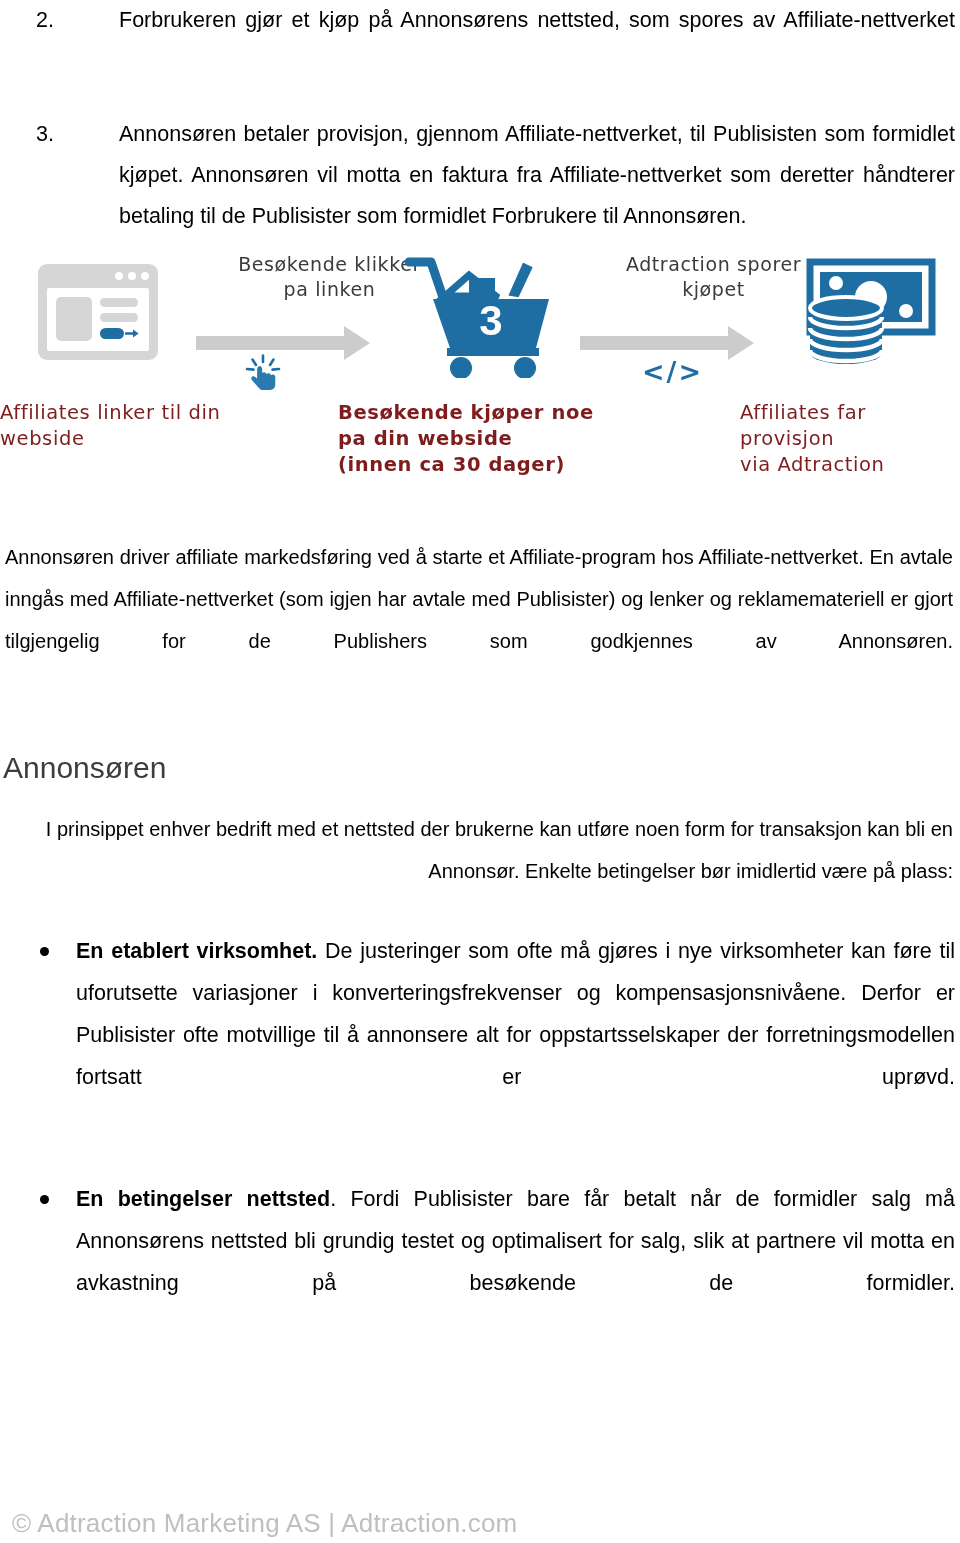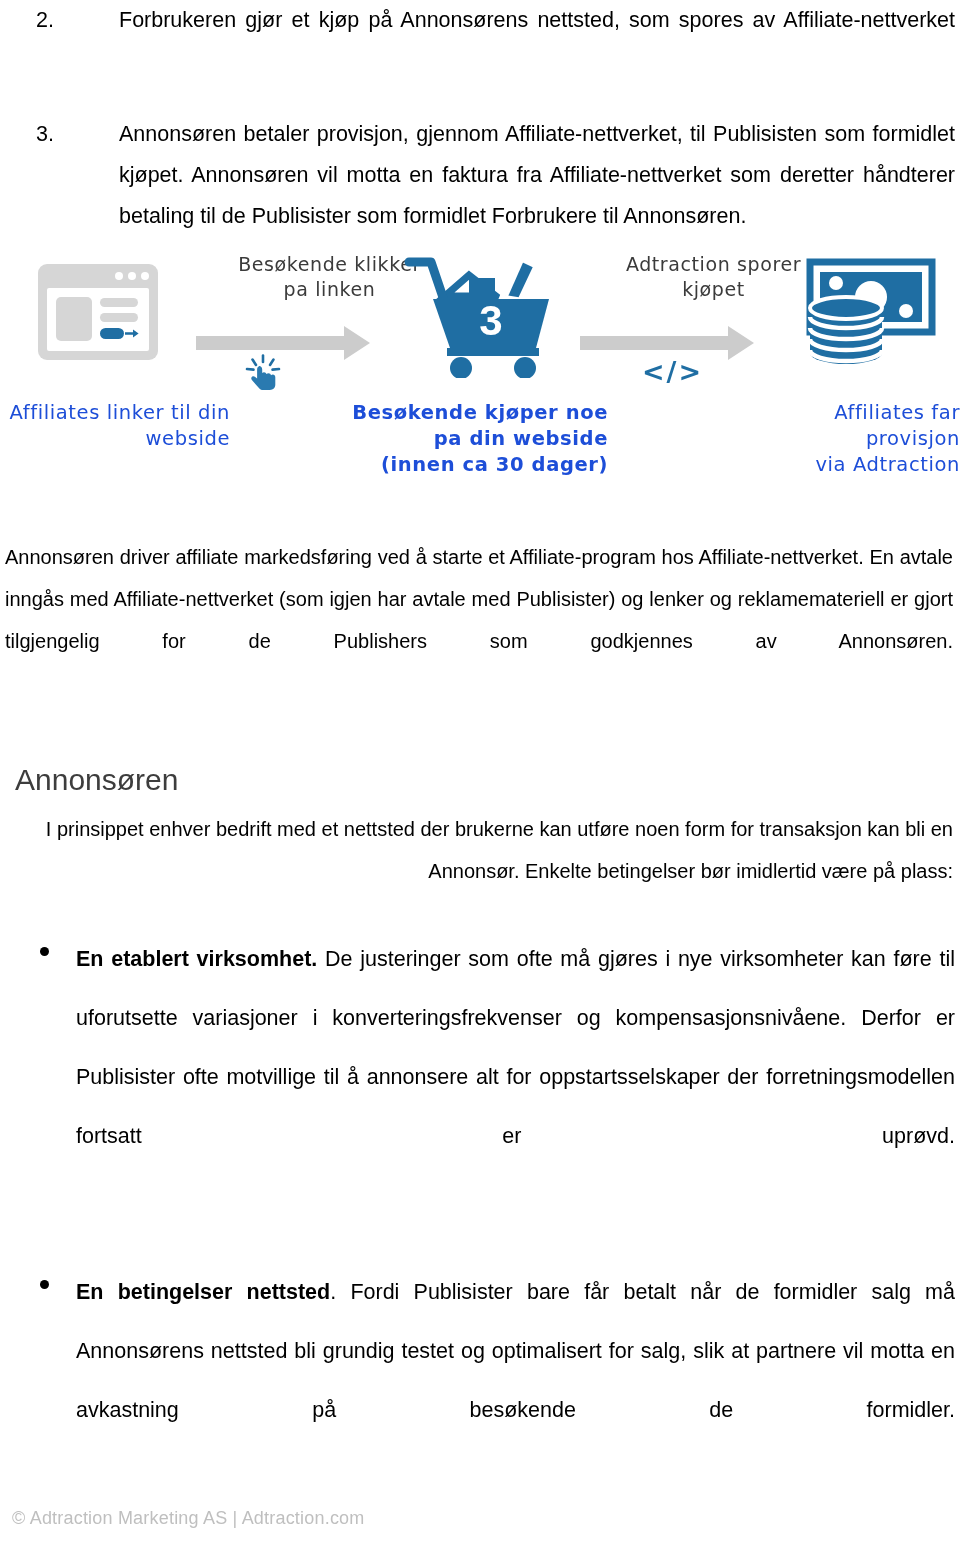--- a/index.html
+++ b/index.html
@@ -67,23 +67,23 @@
   .hand {
     font-family: "DejaVu Sans", sans-serif;
     color: #3b3b3b;
     font-size: 19px;
     line-height: 25px;
     text-align: center;
     letter-spacing: 0.6px;
   }
   .caption {
     position: absolute;
-    text-align: right;
+    text-align: left;
     font-family: "DejaVu Sans", sans-serif;
-    color: #1d4ed8;
+    color: #7f1d1d;
     font-size: 19.5px;
     line-height: 26px;
     letter-spacing: 0.6px;
   }
   .arrow-wrap {
     position: absolute;
   }
   .arrow-label {
     position: absolute;
     left: 0;
@@ -191,36 +191,36 @@
   }
   .para.nojustify { text-align: right; }
   .para.nojustify .txt::after { display: none; }
 
   .heading {
     position: absolute;
     left: 3px;
     font-size: 30px;
     font-weight: normal;
     color: #3d3d3d;
-    margin: 12px;
+    margin: 0;
     line-height: 36px;
   }
 
   
   .bullet-list {
     position: absolute;
     left: 0;
     width: 960px;
   }
   .bullet-item {
     position: relative;
     padding-left: 76px;
     padding-right: 5px;
     font-size: 21.5px;
-    line-height: 59px;
+    line-height: 42px;
     text-align: justify;
     text-justify: inter-word;
   }
   .bullet-item .dot {
     position: absolute;
     left: 40px;
     top: 17px;
     width: 9px;
     height: 9px;
     background: #000;
@@ -231,21 +231,21 @@
     display: inline-block;
     width: 100%;
   }
   .bullet-item b { font-weight: bold; }
 
   
   .footer {
     position: absolute;
     left: 12px;
     top: 1508px;
-    font-size: 18px;
+    font-size: 26px;
     color: #bfbfbf;
     letter-spacing: 0.2px;
   }
 </style>
 </head>
 <body>
 
 <div class="page">
 
   <div class="numbered-list">

